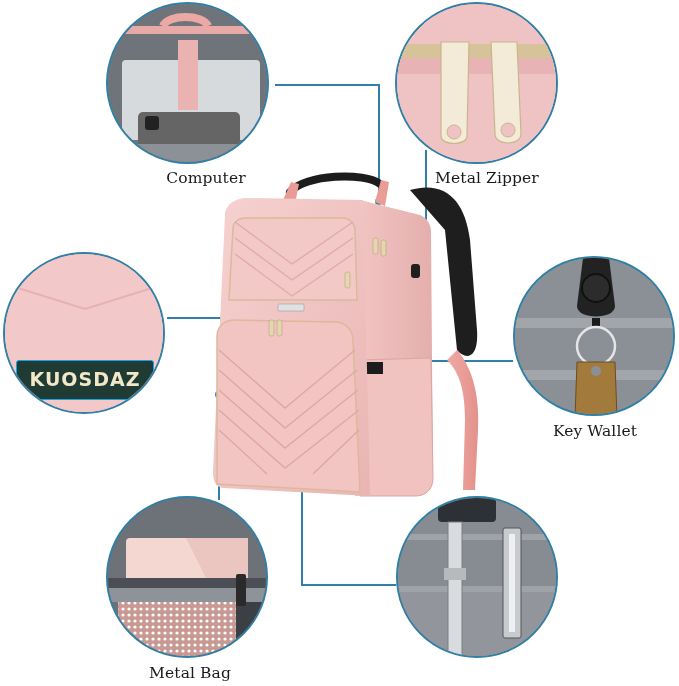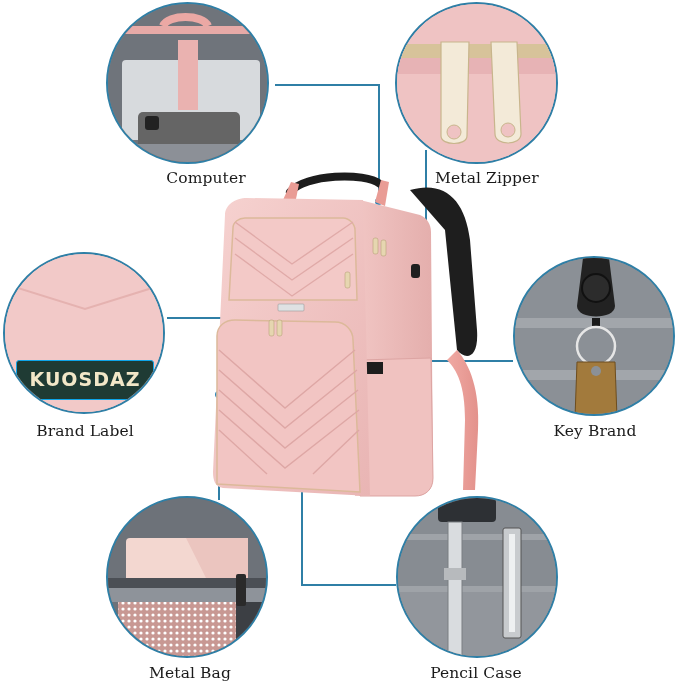--- a/index.html
+++ b/index.html
@@ -143,36 +143,35 @@
 
   <div class="circle" style="left:3px;top:252px;width:162px;height:162px;background:#f3cccb;">
     <svg width="160" height="160" viewBox="0 0 160 160">
       <rect width="160" height="160" fill="#f2c9c8"></rect>
       <path d="M0 30 L 80 55 L 160 30" stroke="#e5b2b0" stroke-width="2" fill="none"></path>
       <rect x="0" y="124" width="160" height="6" fill="#d8c7a0"></rect>
       <rect x="0" y="130" width="160" height="4" fill="#9c8b6a"></rect>
     </svg>
     <div style="position:absolute;left:11px;top:62px;width:138px;height:40px;background:#1f3b34;border:1px solid #0ea5e9;border-radius:3px;color:#f2e7c8;font-family:'DejaVu Sans','Liberation Sans',sans-serif;font-weight:bold;font-size:19px;line-height:36px;text-align:center;letter-spacing:1px;margin-top:44px;">KUOSDAZ</div>
   </div>
-  <div class="label" style="left:20px;top:421px;width:130px;">Brand Label</div>
 
   <div class="circle" style="left:513px;top:256px;width:162px;height:160px;background:#8f949a;">
     <svg width="160" height="160" viewBox="0 0 160 160">
       <rect width="160" height="160" fill="#8b9096"></rect>
       <rect x="0" y="60" width="160" height="10" fill="#a2a6ab"></rect>
       <rect x="0" y="112" width="160" height="10" fill="#a2a6ab"></rect>
       <path d="M68 0 L 94 0 L 100 48 C 100 62, 62 62, 62 48 Z" fill="#222"></path>
       <circle cx="81" cy="30" r="14" fill="#2c2c2c" stroke="#111" stroke-width="2"></circle>
       <rect x="77" y="60" width="8" height="10" fill="#1a1a1a"></rect>
       <circle cx="81" cy="88" r="19" fill="none" stroke="#e6e6e6" stroke-width="2.5"></circle>
       <path d="M62 104 L 100 104 L 102 160 L 60 160 Z" fill="#a27a3c" stroke="#6d4d1f" stroke-width="1"></path>
       <circle cx="81" cy="113" r="5" fill="#8b9096"></circle>
     </svg>
   </div>
-  <div class="label" style="left:540px;top:421px;width:110px;">Key Brand</div>
+  <div class="label" style="left:540px;top:421px;width:110px;">Key Wallet</div>
 
   <div class="circle" style="left:106px;top:496px;width:162px;height:162px;background:#6c7077;">
     <svg width="160" height="160" viewBox="0 0 160 160">
       <defs>
         <pattern id="mesh" width="6" height="6" patternUnits="userSpaceOnUse">
           <rect width="6" height="6" fill="#c89893"></rect>
           <circle cx="3" cy="3" r="1.6" fill="#ffffff"></circle>
         </pattern>
       </defs>
       <rect width="160" height="160" fill="#6d7279"></rect>
@@ -193,15 +192,14 @@
       <rect x="40" y="0" width="58" height="24" rx="4" fill="#2d3034"></rect>
       <rect x="0" y="36" width="160" height="6" fill="#9fa3a8"></rect>
       <rect x="0" y="88" width="160" height="6" fill="#9fa3a8"></rect>
       <rect x="0" y="94" width="160" height="66" fill="#92969c"></rect>
       <rect x="50" y="24" width="14" height="136" fill="#d9dcdf" stroke="#7b7e82" stroke-width="1"></rect>
       <rect x="46" y="70" width="22" height="12" fill="#b7babd"></rect>
       <rect x="105" y="30" width="18" height="110" rx="2" fill="#c8cbce" stroke="#555" stroke-width="1"></rect>
       <rect x="111" y="36" width="6" height="98" fill="#eef0f1"></rect>
     </svg>
   </div>
-  <div class="label" style="left:413px;top:663px;width:126px;">Pencil Case</div>
 
 </div>
 
 </body></html>

